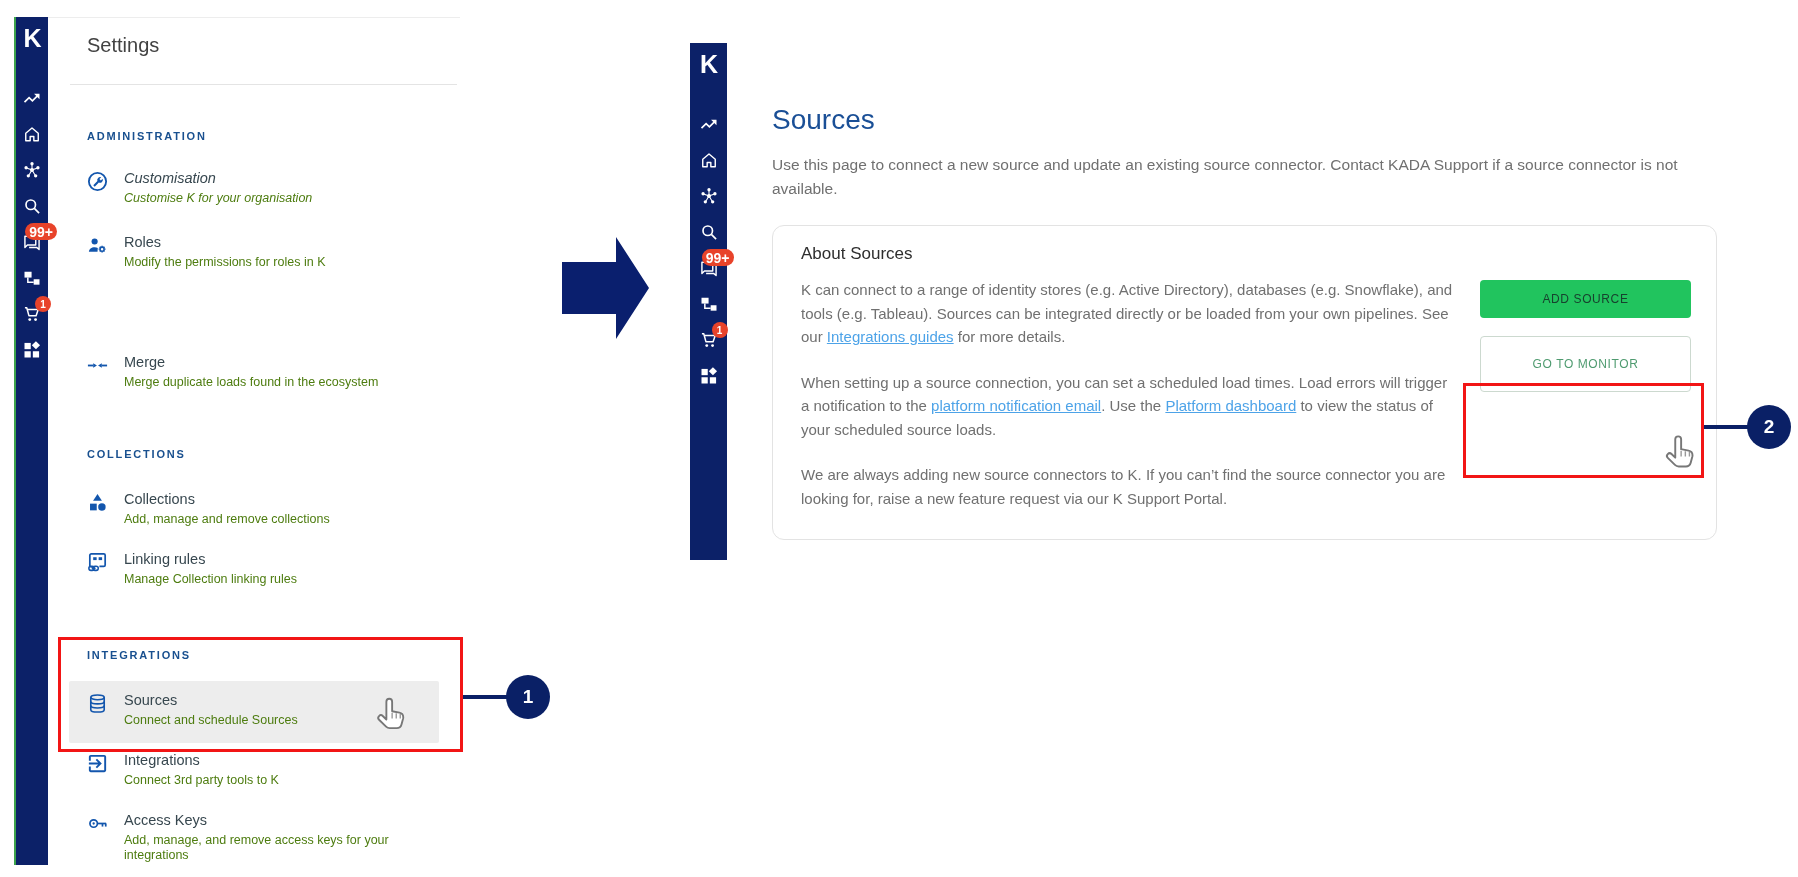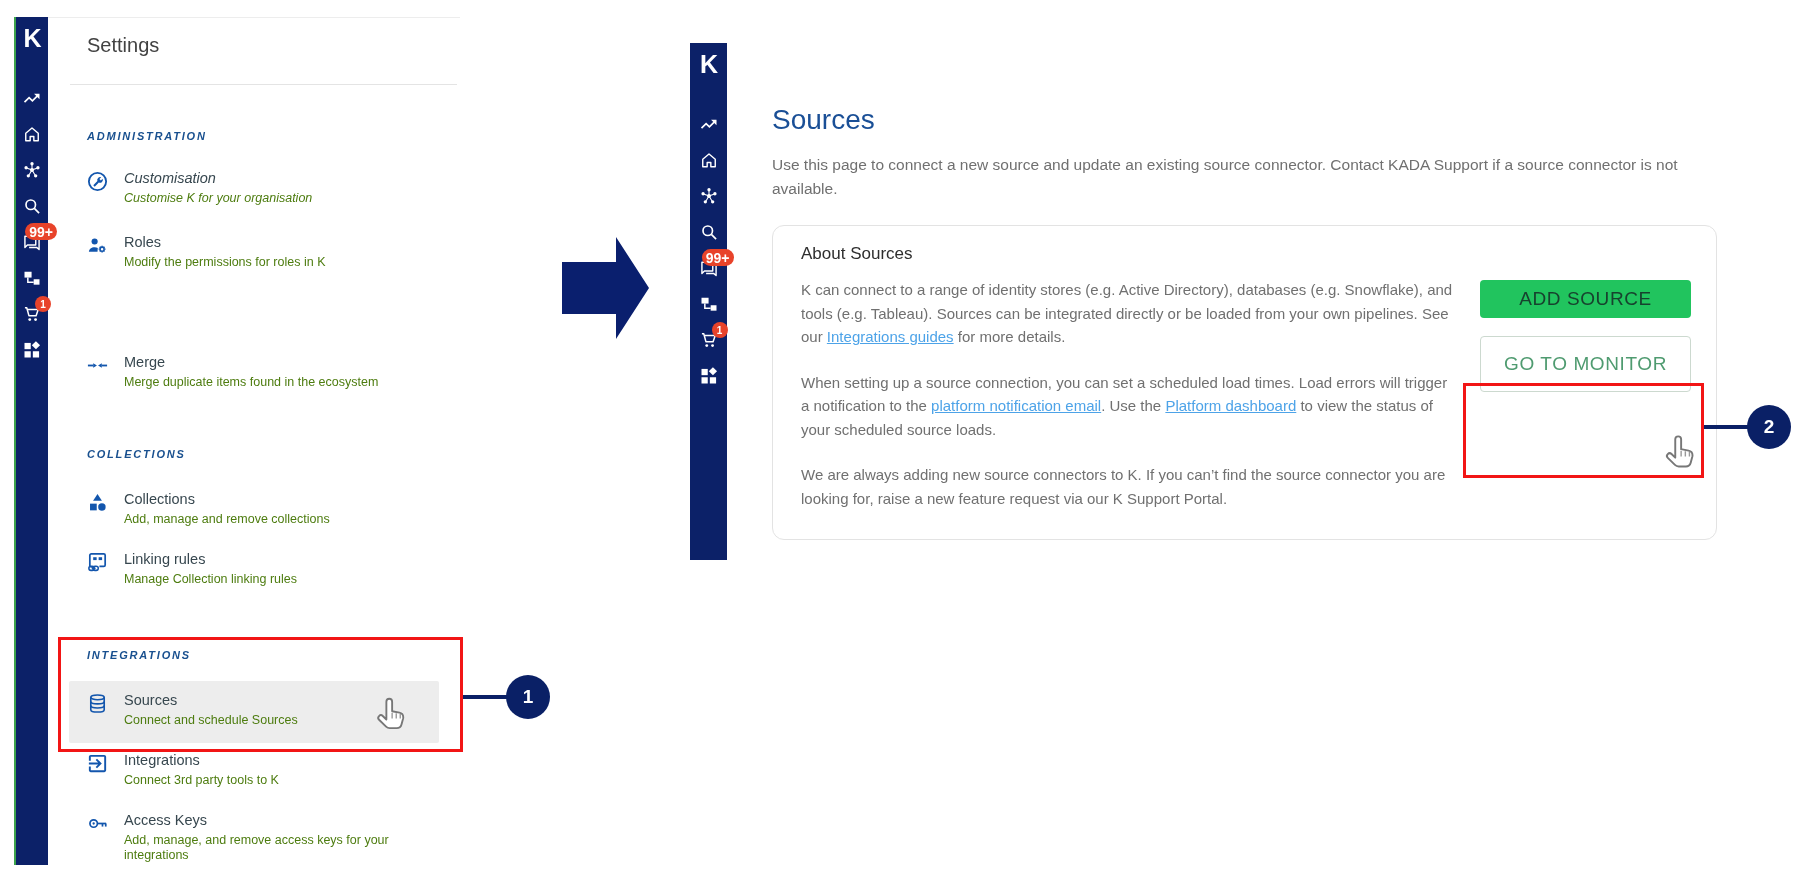--- a/index.html
+++ b/index.html
@@ -17,21 +17,21 @@
   .vico svg { width:20px; height:20px; display:block; }
   .nbadge { position:absolute; background:#e8432a; color:#fff; font-weight:700; border-radius:9px;
             display:flex; align-items:center; justify-content:center; z-index:3; }
   .nbadge.pill { top:-9px; right:-15px; min-width:26px; height:17px; font-size:14px; padding:0 4px; }
   .nbadge.dot  { top:-8px; right:-9px; width:16px; height:16px; font-size:10px; border-radius:50%; }
 
   
   .settings-panel { position:absolute; left:48px; top:17px; width:412px; height:848px; background:#fff; border-top:1px solid #ededed; }
   .settings-title { position:absolute; left:39px; top:16px; font-size:20px; color:#424242; font-weight:500; }
   .settings-divider { position:absolute; left:22px; top:66px; width:387px; height:1px; background:#e4e4e4; }
-  .sec-header { position:absolute; left:39px; font-size:11px; font-weight:700; letter-spacing:1.8px; color:#19508f;font-style:italic; }
+  .sec-header { position:absolute; left:39px; font-size:11px; font-weight:700; letter-spacing:1.8px; color:#19508f; }
   .s-item { position:absolute; left:38px; display:flex; gap:15px; width:340px; cursor:pointer; }
   .s-item .iic { width:23px; height:23px; flex:0 0 23px; margin-top:0px; }
   .s-item .iic svg { width:23px; height:23px; display:block; }
   .s-title { font-size:14.5px; color:#37474f; line-height:17px; }
   .s-sub { font-size:12.5px; color:#4d7c0f; line-height:15px; margin-top:4px; }
   .hl-row { position:absolute; left:21px; top:663px; width:370px; height:62px; background:#ededed; border-radius:2px; }
 
   
   .redbox { position:absolute; border:3px solid #f21515; z-index:5; }
   .conn { position:absolute; height:4px; background:#0a2066; z-index:5; }
@@ -43,21 +43,21 @@
   
   .src-title { position:absolute; left:772px; top:104px; font-size:28px; font-weight:500; color:#1a4f96; }
   .src-desc { position:absolute; left:772px; top:153px; width:925px; font-size:15.5px; line-height:24px; color:#707070; }
   .about-card { position:absolute; left:772px; top:225px; width:945px; height:315px; background:#fff;
                 border:1px solid #e3e3e3; border-radius:12px;padding-left:11px; }
   .about-title { position:absolute; left:28px; top:18px; font-size:17px; font-weight:500; color:#2e2e2e; }
   .about-body { position:absolute; left:28px; top:52px; width:658px; font-size:15px; line-height:23.5px; color:#707070; }
   .about-body p { margin-bottom:22px; }
   .tlink { color:#4da3e8; text-decoration:underline; cursor:pointer; }
   .btn-col { position:absolute; left:707px; top:54px; width:211px; display:flex; flex-direction:column; }
-  .btn { width:211px; border-radius:4px; font-size:19px; font-weight:500; letter-spacing:0.6px;
+  .btn { width:211px; border-radius:4px; font-size:12px; font-weight:500; letter-spacing:0.6px;
          display:flex; align-items:center; justify-content:center; cursor:pointer; font-family:"Liberation Sans",sans-serif; }
   .btn-green { height:38px; background:#21c45e; color:#17422e; border:none; }
   .btn-outline { height:56px; background:#fff; border:1px solid #ccd9cf; color:#4f9b70; margin-top:18px; }
   .btn-gray { height:38px; background:#e7e9e7; border:1px solid #b3b9b3; color:#6a9580; margin-top:20px; }
 </style>
 </head>
 <body>
 
 <div class="canvas">
 
@@ -183,21 +183,21 @@
             <g stroke="#1356ad" stroke-width="1.9">
               <line x1="2" y1="12" x2="7.5" y2="12"></line>
               <line x1="22" y1="12" x2="16.5" y2="12"></line>
             </g>
             <path d="M7.5 9.7l3.9 2.3-3.9 2.3z" fill="#1356ad"></path>
             <path d="M16.5 9.7l-3.9 2.3 3.9 2.3z" fill="#1356ad"></path>
           </svg>
       </span>
       <span>
         <div class="s-title">Merge</div>
-        <div class="s-sub">Merge duplicate items found in the ecosystem</div>
+        <div class="s-sub">Merge duplicate loads found in the ecosystem</div>
       </span>
     </div>
 
     <div class="sec-header" style="top:430px;">COLLECTIONS</div>
 
     <div class="s-item" style="top:473px;">
       <span class="iic">
         <svg viewBox="0 0 24 24">
             <path d="M12 3.2l4.6 7H7.4z" fill="#1356ad"></path>
             <rect x="4.2" y="13.2" width="7" height="7" fill="#1356ad"></rect>

